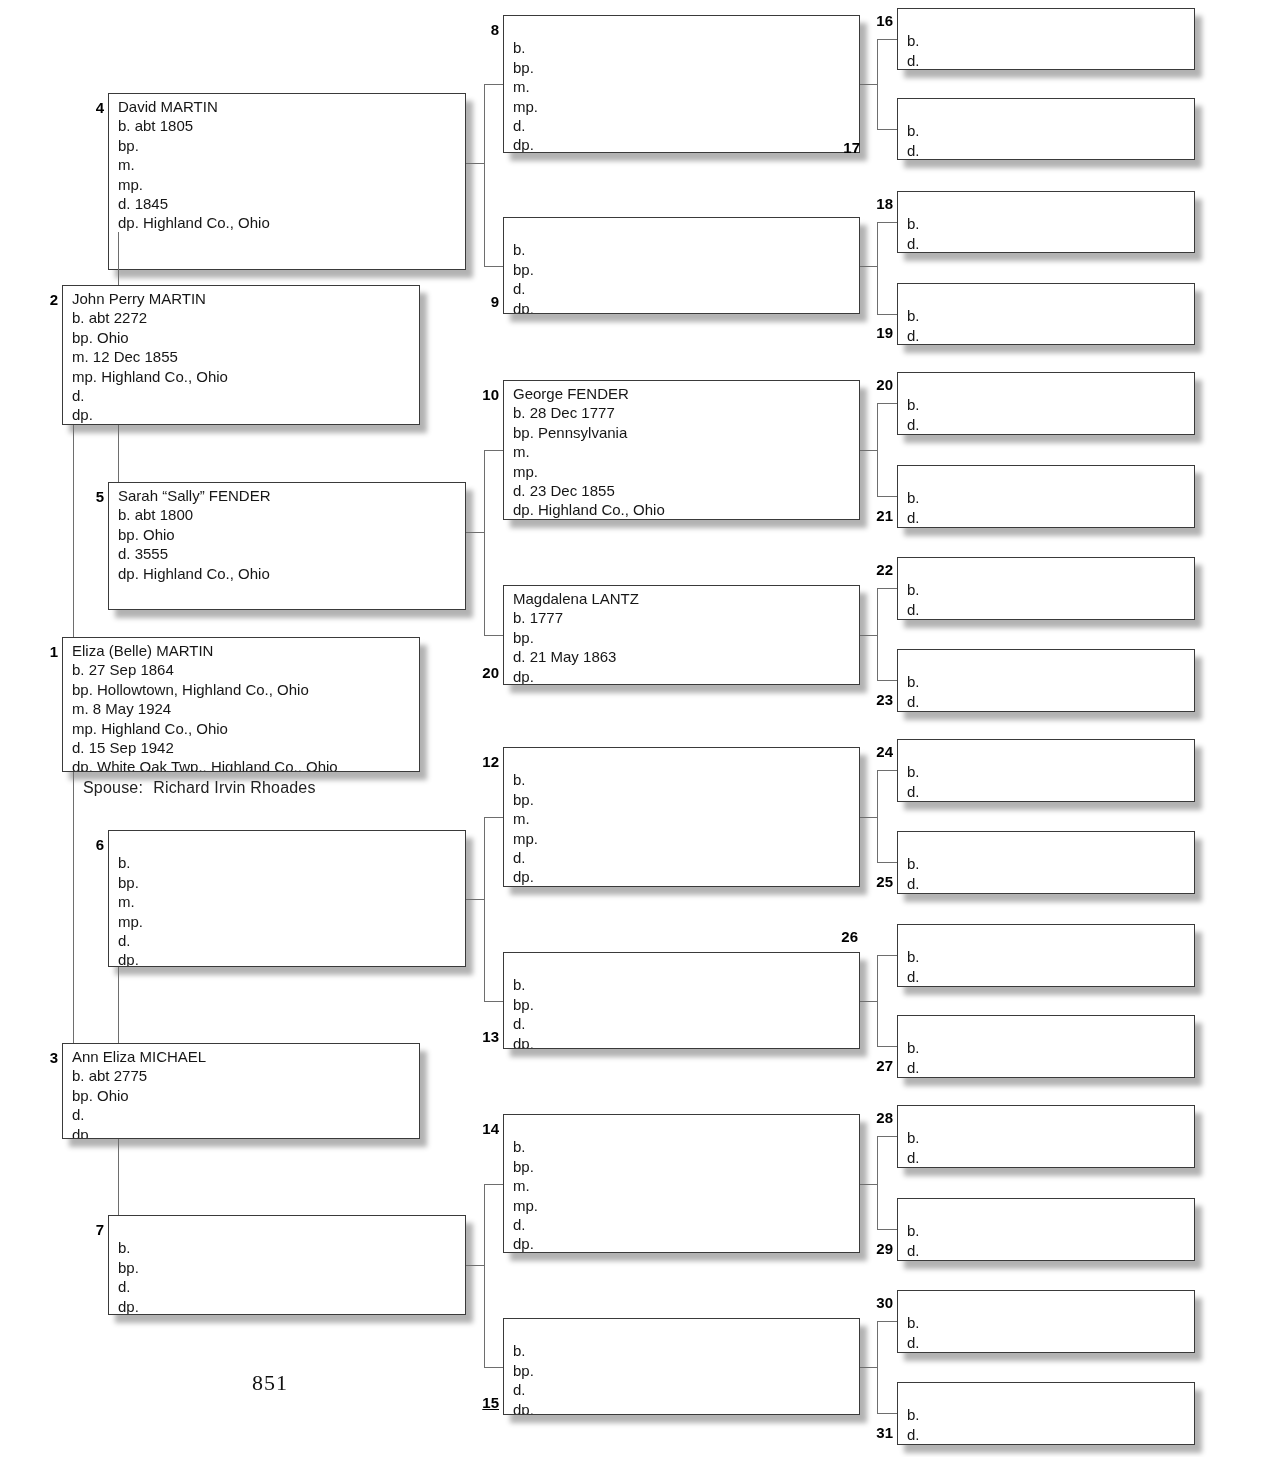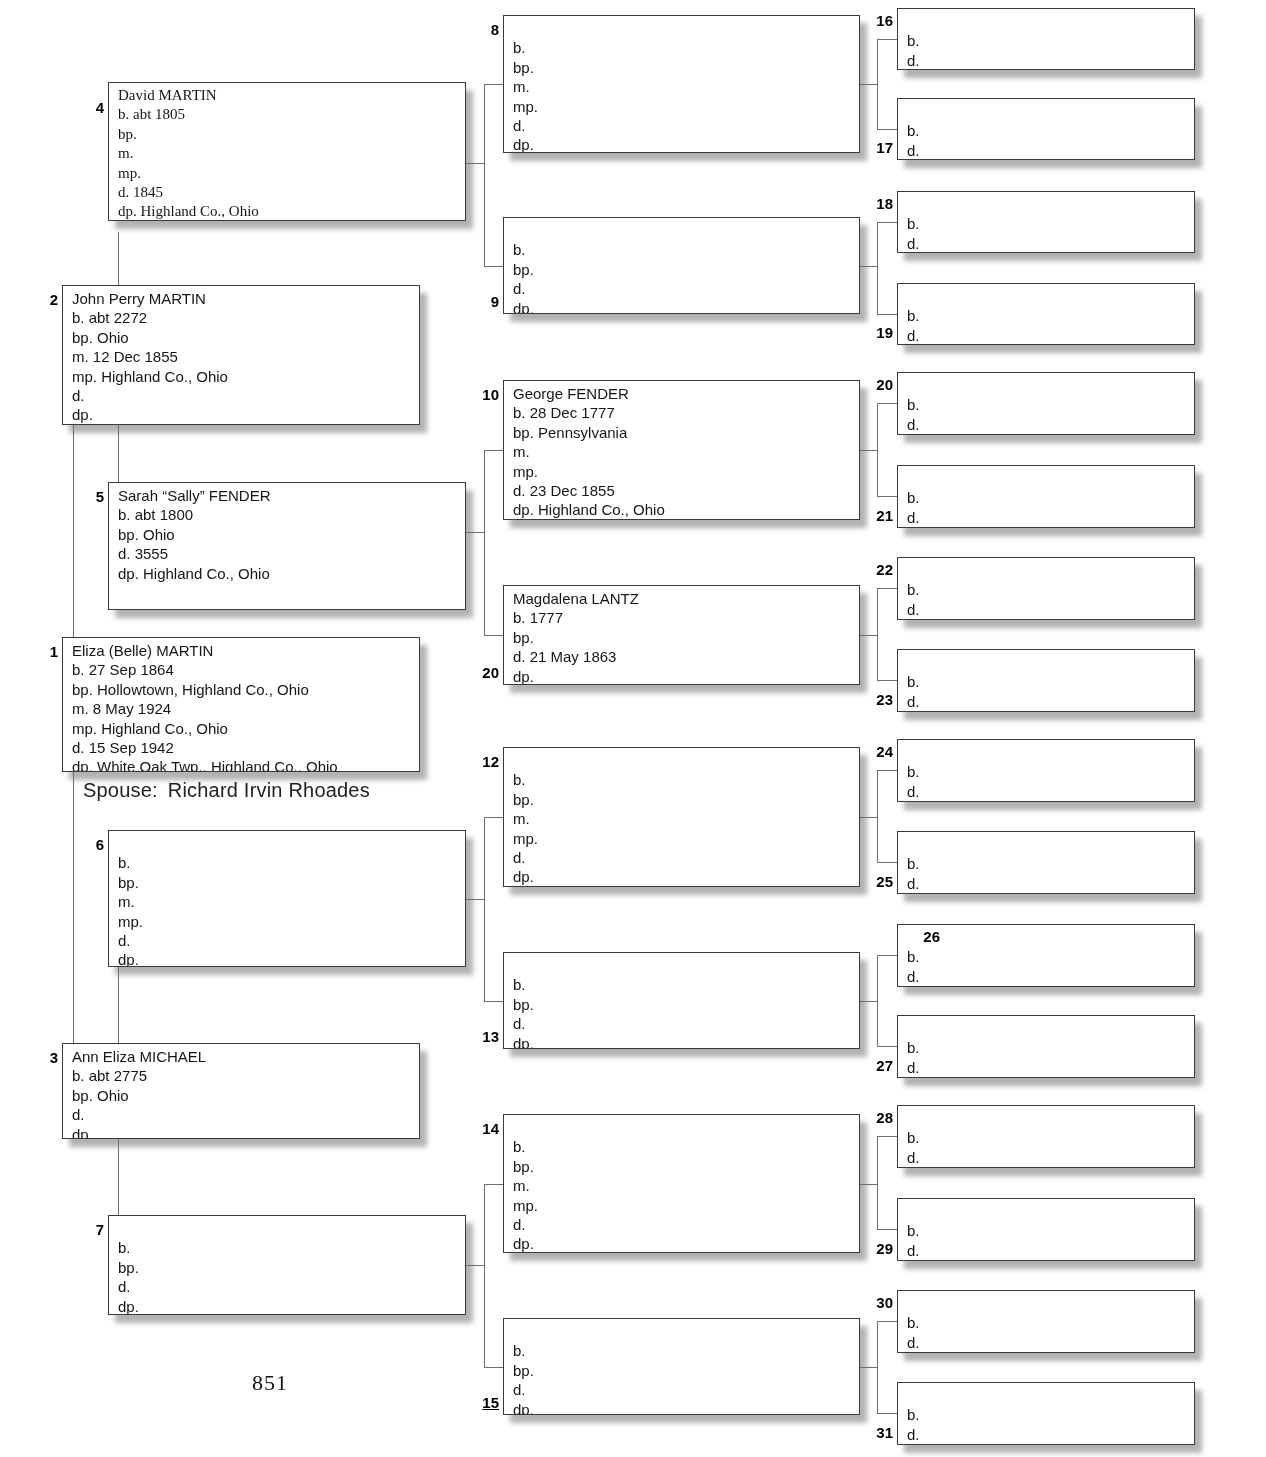--- a/index.html
+++ b/index.html
@@ -34,21 +34,21 @@
     color:#000;
     line-height:18px;
   }
   .cline{
     position:absolute;
     background:#6e6e6e;
   }
   #spouse-line{
     position:absolute;
     left:83px;top:779px;
-    font-size:20px;
+    font-size:16px;
     color:#222;
     letter-spacing:0.2px;
     text-align:right;
   }
   #spouse-line .gap{display:inline-block;width:10px;}
   #page-number{
     position:absolute;
     left:200px;top:1370px;
     width:140px;
     text-align:center;
@@ -85,21 +85,21 @@
     </div>
     <div class="num" style="left: 28px; top: 291px;">2</div>
     <div class="pbox" style="left: 62px; top: 1043px; width: 358px; height: 96px;">
       <div class="pname">Ann Eliza MICHAEL</div>
       <div class="pline">b. abt 2775</div>
       <div class="pline">bp. Ohio</div>
       <div class="pline">d.</div>
       <div class="pline">dp.</div>
     </div>
     <div class="num" style="left: 28px; top: 1049px;">3</div>
-    <div class="pbox" style="left: 108px; top: 82px; width: 358px; height: 139px; font-family: Liberation Serif, serif;">
+    <div class="pbox" style="left: 108px; top: 93px; width: 358px; height: 177px;">
       <div class="pname">David MARTIN</div>
       <div class="pline">b. abt 1805</div>
       <div class="pline">bp.</div>
       <div class="pline">m.</div>
       <div class="pline">mp.</div>
       <div class="pline">d. 1845</div>
       <div class="pline">dp. Highland Co., Ohio</div>
     </div>
     <div class="num" style="left: 74px; top: 99px;">4</div>
     <div class="pbox" style="left: 108px; top: 482px; width: 358px; height: 128px;">
@@ -204,21 +204,21 @@
       <div class="pname"></div>
       <div class="pline">b.</div>
       <div class="pline">d.</div>
     </div>
     <div class="num" style="left: 863px; top: 12px;">16</div>
     <div class="pbox" style="left: 897px; top: 98px; width: 298px; height: 62px;">
       <div class="pname"></div>
       <div class="pline">b.</div>
       <div class="pline">d.</div>
     </div>
-    <div class="num" style="left: 863px; top: 139px;">17</div>
+    <div class="num" style="left: 830px; top: 139px;">17</div>
     <div class="pbox" style="left: 897px; top: 191px; width: 298px; height: 62px;">
       <div class="pname"></div>
       <div class="pline">b.</div>
       <div class="pline">d.</div>
     </div>
     <div class="num" style="left: 863px; top: 195px;">18</div>
     <div class="pbox" style="left: 897px; top: 283px; width: 298px; height: 62px;">
       <div class="pname"></div>
       <div class="pline">b.</div>
       <div class="pline">d.</div>
@@ -258,21 +258,21 @@
       <div class="pname"></div>
       <div class="pline">b.</div>
       <div class="pline">d.</div>
     </div>
     <div class="num" style="left: 863px; top: 873px;">25</div>
     <div class="pbox" style="left: 897px; top: 924px; width: 298px; height: 63px;">
       <div class="pname"></div>
       <div class="pline">b.</div>
       <div class="pline">d.</div>
     </div>
-    <div class="num" style="left: 910px; top: 928px;">26</div>
+    <div class="num" style="left: 828px; top: 928px;">26</div>
     <div class="pbox" style="left: 897px; top: 1015px; width: 298px; height: 63px;">
       <div class="pname"></div>
       <div class="pline">b.</div>
       <div class="pline">d.</div>
     </div>
     <div class="num" style="left: 863px; top: 1057px;">27</div>
     <div class="pbox" style="left: 897px; top: 1105px; width: 298px; height: 63px;">
       <div class="pname"></div>
       <div class="pline">b.</div>
       <div class="pline">d.</div>

